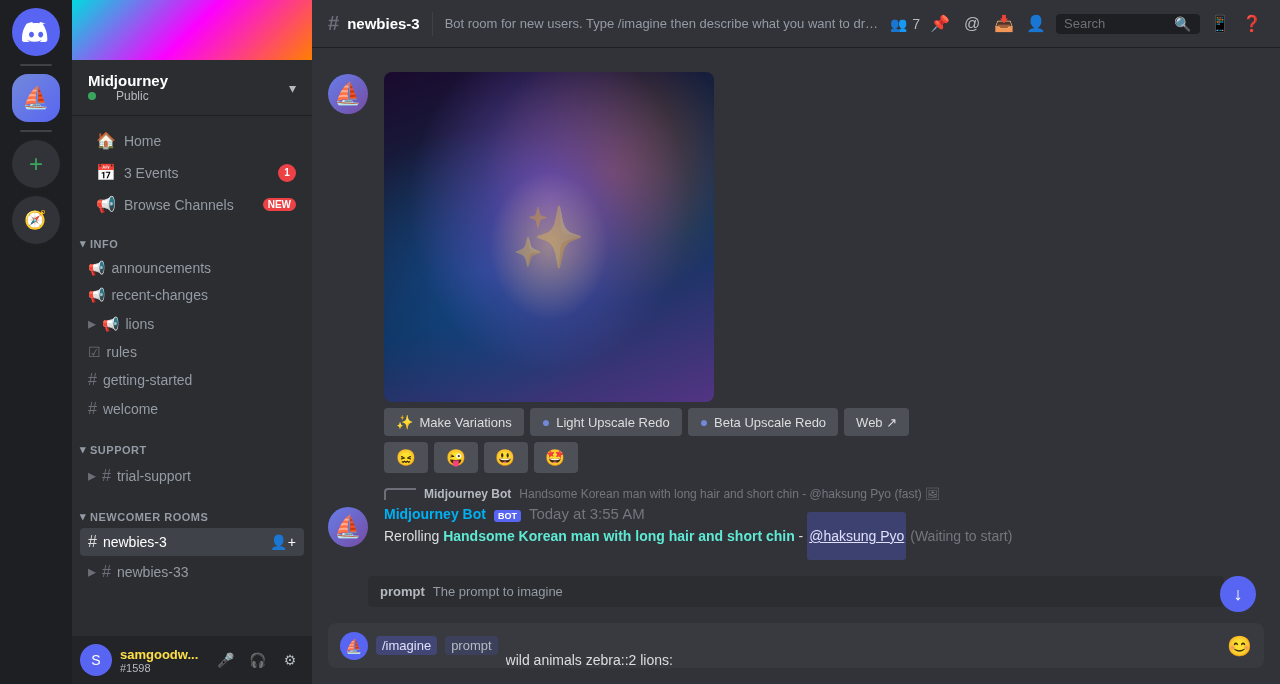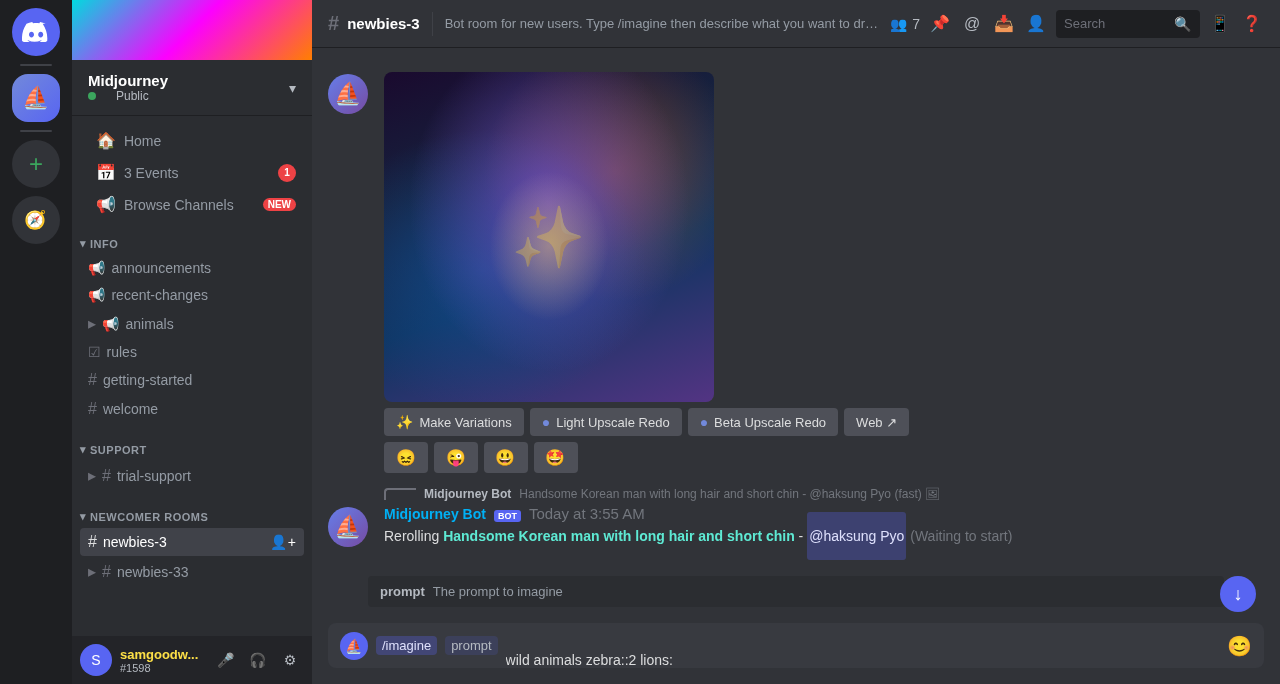--- a/index.html
+++ b/index.html
@@ -281,21 +281,21 @@
       font-size: 14px;
     }
     .search-box {
       background: #1e1f22;
       border-radius: 4px;
       padding: 2px 8px;
       display: flex;
       align-items: center;
       gap: 18px;
       width: 144px;
-      height: 28px;
+      height: 20px;
     }
     .search-box input {
       background: transparent;
       border: none;
       outline: none;
       color: #dcddde;
       font-size: 13px;
       width: 100%;
     }
     .search-box input::placeholder { color: #6d6f78; }
@@ -358,21 +358,21 @@
     .msg-timestamp {
       font-size: 15px;
       color: #72767d;
     }
     .msg-text {
       font-size: 14px;
       color: #dcddde;
       line-height: 1.5;
     }
     .msg-text strong { color: #5eead4; font-weight: 700; }
-    .msg-text .mention { color: #dee0fc; background: rgba(88,101,242,0.3); padding: 16px 2px; border-radius: 3px; }
+    .msg-text .mention { color: #dee0fc; background: rgba(88,101,242,0.3); padding: 16px 2px; border-radius: 3px; text-decoration: underline; }
     .msg-text .muted { color: #72767d; }
 
     
     .action-buttons {
       display: flex;
       flex-wrap: wrap;
       gap: 6px;
       margin: 8px 56px 0;
     }
     .action-btn {
@@ -621,21 +621,21 @@
         <span style="color:#6d6f78;font-size:14px;">📢</span>
         <span>announcements</span>
       </div>
       <div class="channel-item">
         <span style="color:#6d6f78;font-size:14px;">📢</span>
         <span>recent-changes</span>
       </div>
       <div class="channel-item">
         <span style="color:#6d6f78;font-size:16px;">▸</span>
         <span style="color:#6d6f78;font-size:14px;">📢</span>
-        <span>animals</span>
+        <span>lions</span>
       </div>
       <div class="channel-item">
         <span style="color:#6d6f78;font-size:14px;">☑</span>
         <span>rules</span>
       </div>
       <div class="channel-item">
         <span style="color:#6d6f78;font-size:16px;">#</span>
         <span>getting-started</span>
       </div>
       <div class="channel-item">

